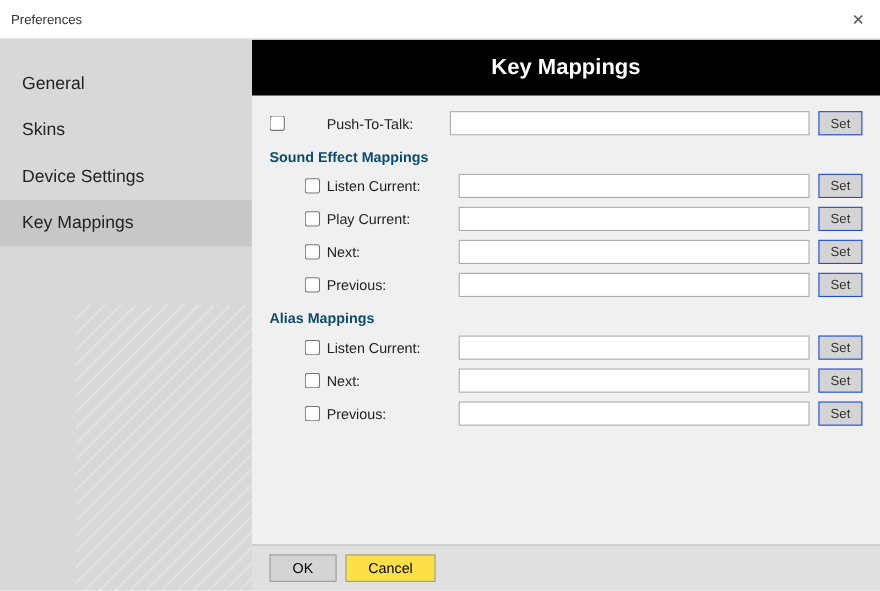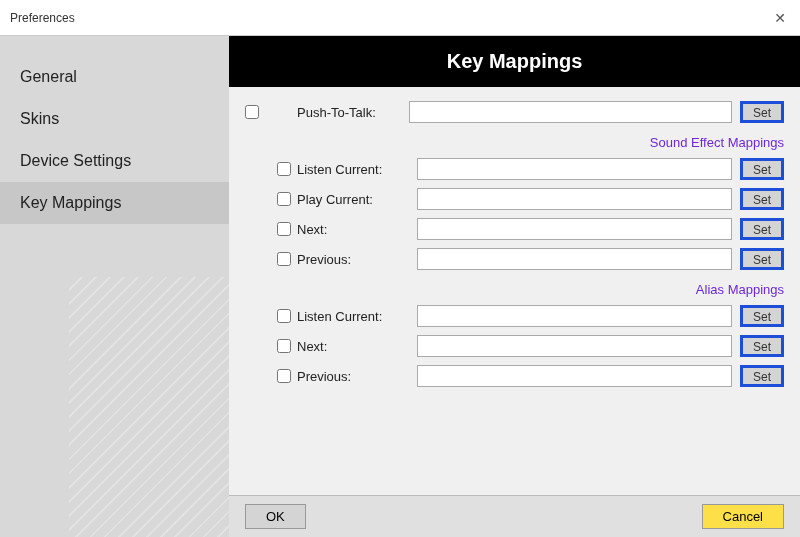--- a/index.html
+++ b/index.html
@@ -136,21 +136,21 @@
     .mapping-row input[type="text"] {
       flex: 1;
       height: 22px;
       border: 1px solid #aaa;
       background: #fff;
       margin-right: 8px;
       padding: 2px 4px;
     }
     .set-btn {
       background: #d4d4d4;
-      border: 3px solid #1d4ed8;
+      border: 1px solid #1d4ed8;
       padding: 2px 10px;
       height: 22px;
       cursor: pointer;
       font-size: 12px;
       color: #333;
       flex-shrink: 0;
     }
 
     
     .ptt-row {
@@ -171,36 +171,35 @@
     .ptt-row input[type="text"] {
       flex: 1;
       height: 22px;
       border: 1px solid #aaa;
       background: #fff;
       margin-right: 8px;
       padding: 2px 4px;
     }
 
     .section-header {
-      font-weight: normal;
+      font-weight: bold;
       font-size: 13px;
-      color: #6d28d9;
+      color: #0c4a6e;
       margin-bottom: 8px;
       margin-top: 4px;
-      text-align: right;
     }
 
     
     .footer {
       background: #e0e0e0;
       border-top: 1px solid #bbb;
       display: flex;
-      justify-content: space-between;
+      justify-content: flex-start;
       padding: 8px 16px;
-      gap: 24px;
+      gap: 8px;
       flex-shrink: 0;
     }
     .footer-btn {
       padding: 4px 20px;
       border: 1px solid #999;
       background: #fde047;
       cursor: pointer;
       font-size: 13px;
     }
     .footer-btn.primary {

